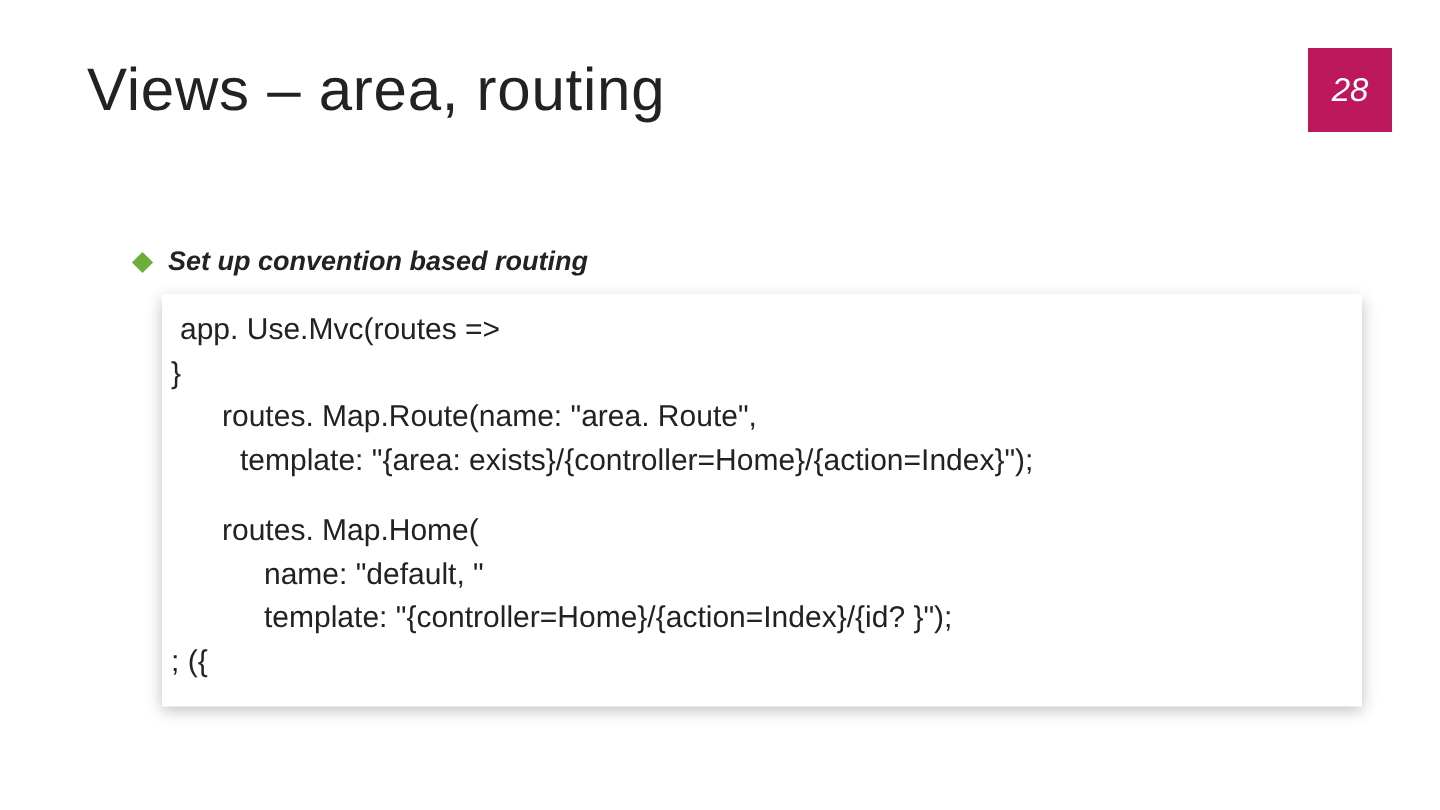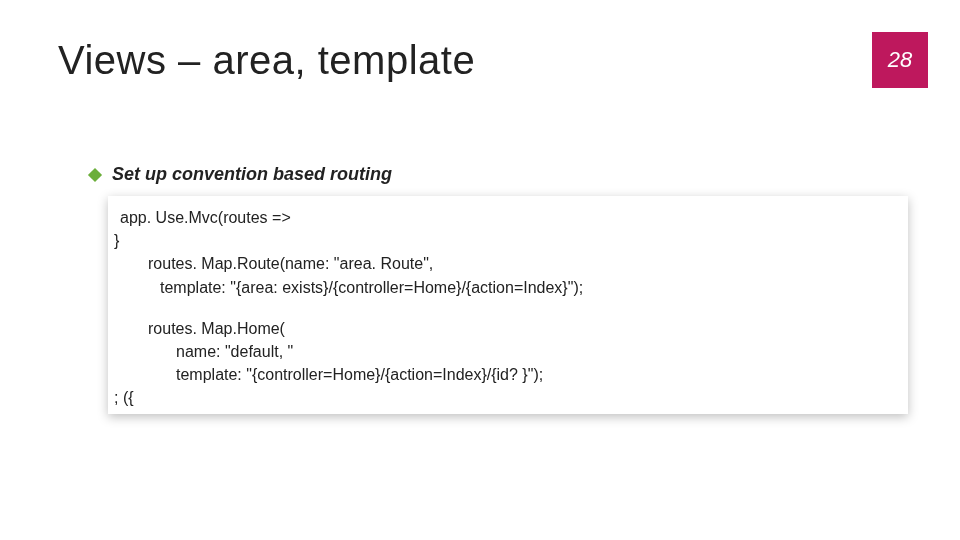--- a/index.html
+++ b/index.html
@@ -62,42 +62,42 @@
     font-weight: 700;
     color: #222;
   }
   .codebox {
     position: absolute;
     top: 196px;
     left: 108px;
     width: 800px;
     background: #ffffff;
     box-shadow: 0 3px 10px rgba(0,0,0,0.25);
-    padding: 10px 6px 4px 6px;
+    padding: 10px 6px 15px 6px;
     box-sizing: border-box;
-    font-size: 16px;
+    font-size: 20px;
     color: #222;
     line-height: 1.45;
   }
   .codebox .line {
     white-space: pre;
     font-family: Arial, Helvetica, sans-serif;
   }
   .i1 { padding-left: 6px; }
   .i2 { padding-left: 34px; }
   .i3 { padding-left: 46px; }
   .i4 { padding-left: 62px; }
   .blank { height: 18px; }
 </style>
 </head>
 <body>
 
 <div class="slide">
 
-  <div class="title">Views – area, template</div>
+  <div class="title">Views – area, routing</div>
 
   <div class="pagenum">
     <span>28</span>
   </div>
 
   <div class="bullet-row">
     <span class="diamond"></span>
     <span class="bullet-text">Set up convention based routing</span>
   </div>
 

